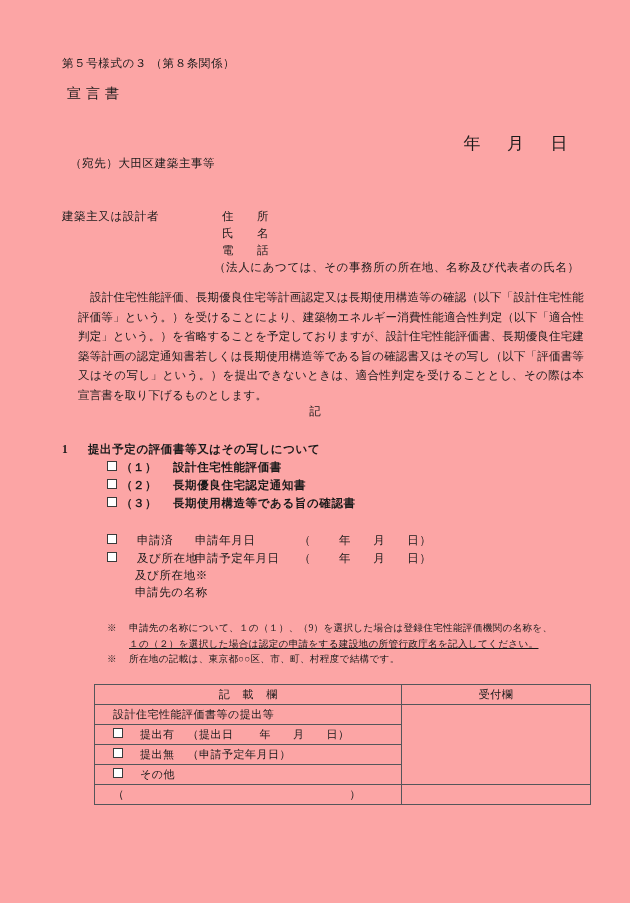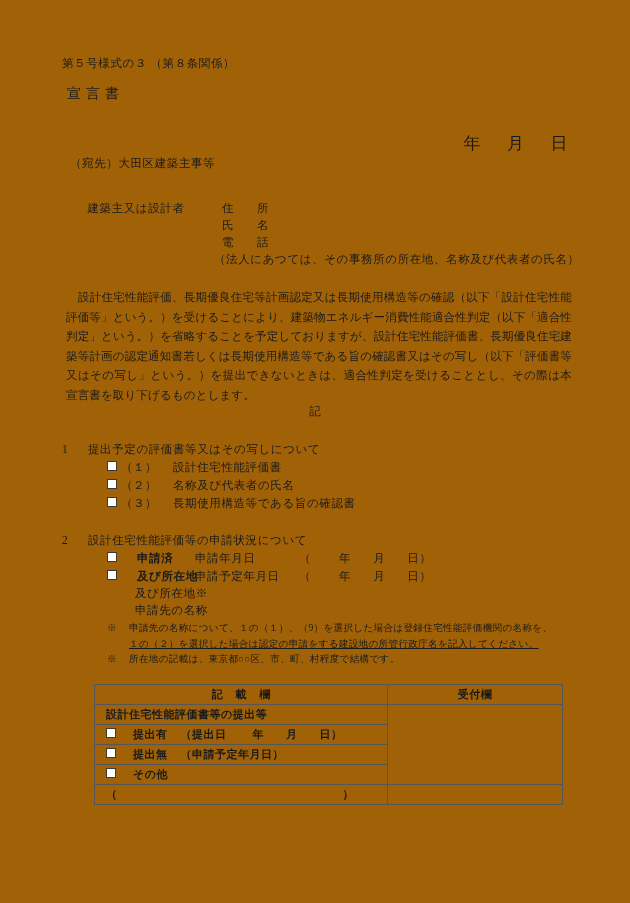--- a/index.html
+++ b/index.html
@@ -8,21 +8,21 @@
     background: #ffffff;
   }
   body {
     font-family: "Liberation Serif", "DejaVu Serif", serif;
     color: #1a1a1a;
   }
   #page {
     position: relative;
     width: 630px;
     height: 903px;
-    background: #a16207;
+    background: #fca5a5;
     overflow: hidden;
     box-sizing: border-box;
   }
   .doc {
     position: absolute;
     left: 62px;
     top: 0;
     width: 506px;
   }
   
@@ -70,37 +70,38 @@
     font-size: 11.5px;
     letter-spacing: 0.6px;
   }
   .applicant .row {
     line-height: 17px;
     white-space: nowrap;
   }
   .applicant .lead {
     display: inline-block;
     width: 160px;
-    text-align: center;
+    text-align: left;
     padding-right: 12px;
     box-sizing: border-box;
+    margin-top: 8px;
   }
   .applicant .fld {
     display: inline-block;
     letter-spacing: 6px;
   }
   .applicant .note-row {
     line-height: 17px;
     white-space: nowrap;
     padding-left: 152px;
   }
   
   .body-para {
     position: absolute;
-    left: 4px;
+    left: 16px;
     top: 288px;
     width: 506px;
     font-size: 11.5px;
     line-height: 19.5px;
     text-align: justify;
     text-justify: inter-character;
     text-indent: 12px;
     letter-spacing: 0.15px;
   }
   
@@ -113,21 +114,21 @@
     font-size: 11.5px;
   }
   
   .sec {
     position: absolute;
     left: 0;
     width: 506px;
     font-size: 11.5px;
     letter-spacing: 0.6px;
   }
-  #sec1 { top: 440px; }
+  #sec1 { top: 440px; font-weight: bold; }
   #sec2 { top: 531px; }
   .sec-head {
     white-space: nowrap;
     line-height: 18px;
   }
   .sec-num {
     display: inline-block;
     width: 26px;
   }
   .opt-line {
@@ -142,21 +143,20 @@
     border: 1px solid #3a3a3a;
     vertical-align: 0px;
     margin-right: 4px;
     background: #fff;
   }
   .optnum { letter-spacing: 0.5px; }
   .opt-gap { display: inline-block; width: 16px; }
   .sec2-label {
     display: inline-block;
     width: 58px;
-    font-weight: bold;
   }
   .sec2-field {
     display: inline-block;
     width: 104px;
   }
   .yg { display: inline-block; width: 28px; }
   .yg-s { display: inline-block; width: 22px; }
   .sub-line {
     white-space: nowrap;
     line-height: 17px;
@@ -191,26 +191,25 @@
     width: 424px;
   }
   table.form-table {
     border-collapse: collapse;
     width: 424px;
     table-layout: fixed;
     font-size: 11px;
   }
   table.form-table td {
     border: 1px solid #55565a;
-    padding: 0 11px;
+    padding: 0 18px;
     height: 19px;
     vertical-align: middle;
     letter-spacing: 0.5px;
     white-space: nowrap;
-    font-weight: bold;
   }
   td.col-a { width: 270px; }
   td.col-b { width: 152px; }
   td.hdr {
     text-align: center;
     height: 21px;
   }
   td.hdr .spaced { letter-spacing: 5px; text-indent: 5px; display: inline-block; }
   .tb-gap { display: inline-block; width: 13px; }
   .tb-gap2 { display: inline-block; width: 22px; }
@@ -255,31 +254,28 @@
     <div class="ki">記</div>
 
     <div class="sec" id="sec1">
       <div class="sec-head">
         <span class="sec-num">1</span><span>提出予定の評価書等又はその写しについて</span>
       </div>
       <div class="opt-line">
         <span class="cbox"></span><span class="optnum">（１）</span><span class="opt-gap"></span><span>設計住宅性能評価書</span>
       </div>
       <div class="opt-line">
-        <span class="cbox"></span><span class="optnum">（２）</span><span class="opt-gap"></span><span>名称及び代表者の氏名</span>
+        <span class="cbox"></span><span class="optnum">（２）</span><span class="opt-gap"></span><span>長期優良住宅認定通知書</span>
       </div>
       <div class="opt-line">
         <span class="cbox"></span><span class="optnum">（３）</span><span class="opt-gap"></span><span>長期使用構造等である旨の確認書</span>
       </div>
     </div>
 
     <div class="sec" id="sec2">
-      <div class="sec-head">
-        <span class="sec-num">2</span><span>設計住宅性能評価等の申請状況について</span>
-      </div>
       <div class="opt-line">
         <span class="cbox"></span><span class="opt-gap"></span><span class="sec2-label">申請済</span><span class="sec2-field">申請年月日</span><span>（</span><span class="yg"></span><span>年</span><span class="yg-s"></span><span>月</span><span class="yg-s"></span><span>日）</span>
       </div>
       <div class="opt-line">
         <span class="cbox"></span><span class="opt-gap"></span><span class="sec2-label">及び所在地</span><span class="sec2-field">申請予定年月日</span><span>（</span><span class="yg"></span><span>年</span><span class="yg-s"></span><span>月</span><span class="yg-s"></span><span>日）</span>
       </div>
       <div class="sub-line">及び所在地※</div>
       <div class="sub-line">申請先の名称</div>
     </div>
 

